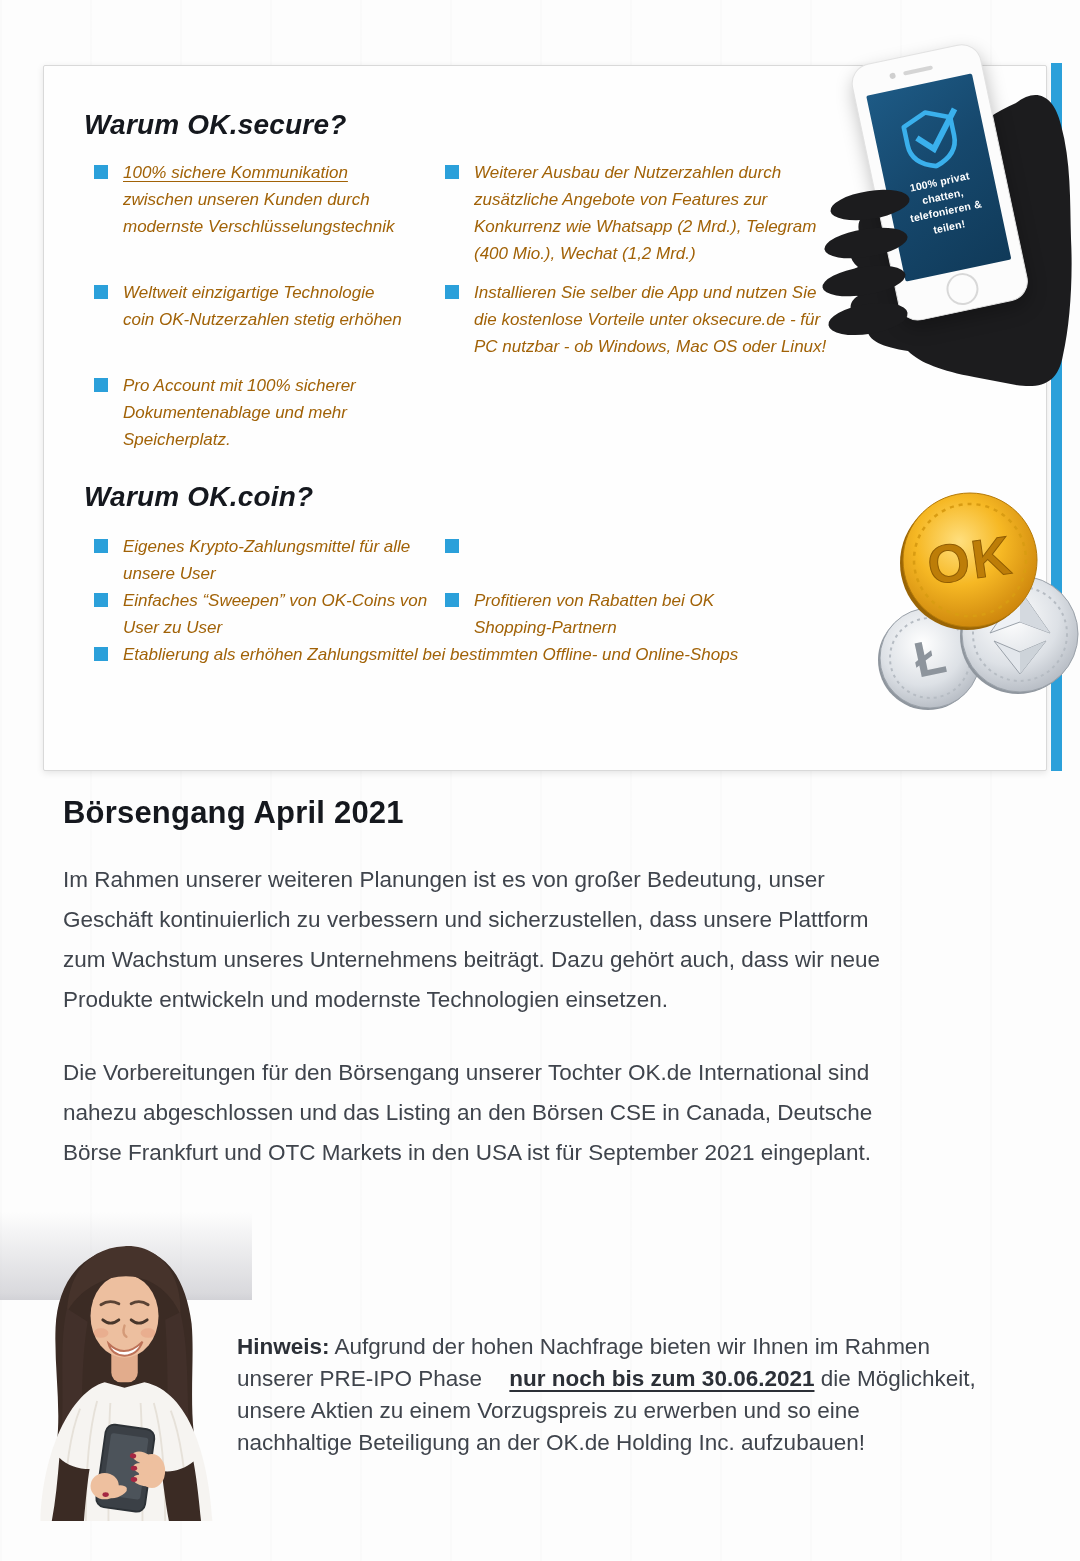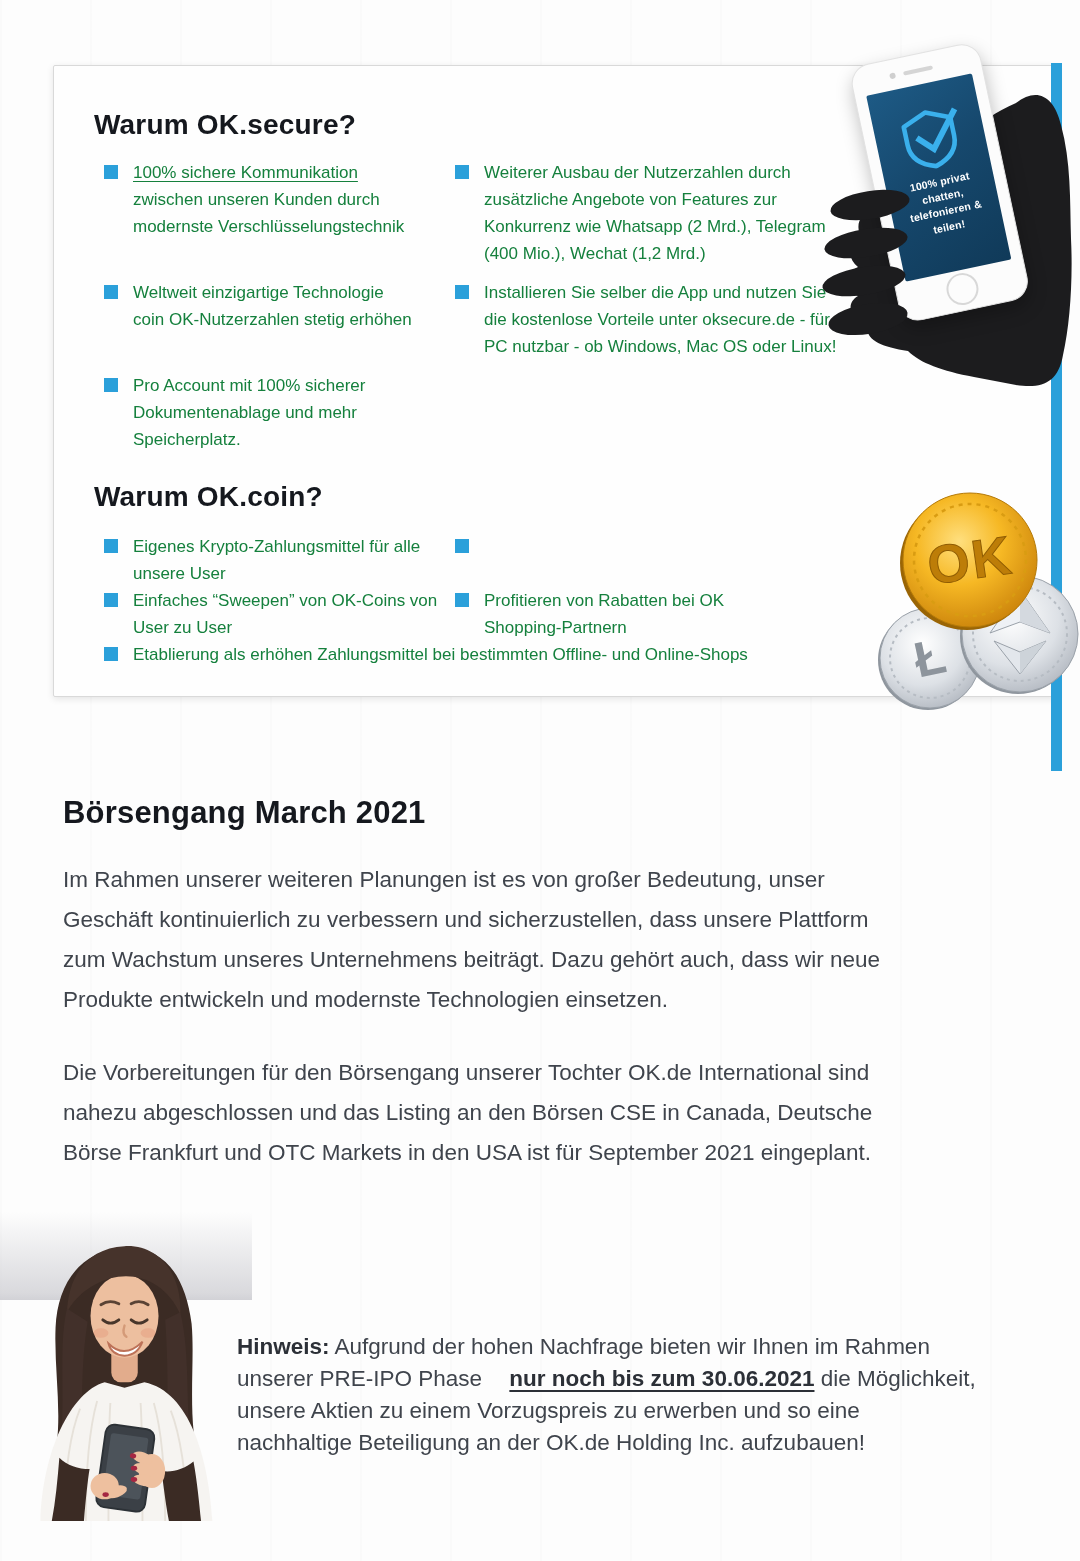--- a/index.html
+++ b/index.html
@@ -9,43 +9,44 @@
   .page {
     position:relative; width:1080px; height:1561px; margin:0 auto;
     background:#fdfdfd;
     background-image:repeating-linear-gradient(90deg,
       rgba(0,0,0,0.012) 0px, rgba(0,0,0,0.012) 2px, transparent 2px, transparent 90px);
     overflow:hidden;
   }
 
   
   .card {
-    position:absolute; left:53px; top:65px; width:1004px; height:632px;
+    position:absolute; left:43px; top:65px; width:1004px; height:706px;
     background:#fefefe; border:1px solid #d9d9d9; border-radius:2px;
     box-shadow:0 2px 7px rgba(0,0,0,0.10);
     padding:42px 40px 0 40px;
+    font-style:italic;
   }
   .card h2 {
     font-size:28px; font-weight:700; color:#15181e; letter-spacing:.2px;
     line-height:34px; margin:0 0 17px 0;
   }
   .card h2.coin-h { margin-top:27px; margin-bottom:19px; }
 
   .bullet-grid {
     display:grid; grid-template-columns:351px 1fr; row-gap:12px;
     margin-left:10px;
   }
   .bullet-grid.coin { row-gap:0; }
   .b-item { display:flex; align-items:flex-start; }
   .b-square {
     flex:0 0 14px; width:14px; height:14px; margin:6px 15px 0 0;
     background:#2ba0da;
   }
   .b-text {
-    font-size:17px; line-height:27px; color:#15803d; white-space:pre-line;
+    font-size:17px; line-height:27px; color:#a16207; white-space:pre-line;
     padding-right:14px;
   }
   .b-text .u { text-decoration:underline; text-underline-offset:3px; }
   .span-all { grid-column:1 / -1; }
 
   
   .blue-bar {
     position:absolute; left:1051px; top:63px; width:11px; height:708px;
     background:#2ba0da; z-index:1;
   }
@@ -231,21 +232,21 @@
 
     <g>
       <circle cx="109" cy="87" r="67" fill="#9a6505"></circle>
       <circle cx="112" cy="84" r="67" fill="url(#goldG)" stroke="#b57a08" stroke-width="1"></circle>
       <circle cx="112" cy="84" r="56" fill="none" stroke="#d99c12" stroke-width="2.5" stroke-dasharray="4 5"></circle>
       <text x="112" y="103" font-size="54" font-weight="bold" letter-spacing="2" fill="#bd7d08" stroke="#8f5c03" stroke-width="1" text-anchor="middle" transform="rotate(-8 112 84)">OK</text>
     </g>
   </svg>
 
   <section class="ipo">
-    <h1>Börsengang March 2021</h1>
+    <h1>Börsengang April 2021</h1>
     <p>Im Rahmen unserer weiteren Planungen ist es von großer Bedeutung, unser
 Geschäft kontinuierlich zu verbessern und sicherzustellen, dass unsere Plattform
 zum Wachstum unseres Unternehmens beiträgt. Dazu gehört auch, dass wir neue
 Produkte entwickeln und modernste Technologien einsetzen.</p>
     <p>Die Vorbereitungen für den Börsengang unserer Tochter OK.de International sind
 nahezu abgeschlossen und das Listing an den Börsen CSE in Canada, Deutsche
 Börse Frankfurt und OTC Markets in den USA ist für September 2021 eingeplant.</p>
   </section>
 
   <div class="photo-backdrop"></div>

